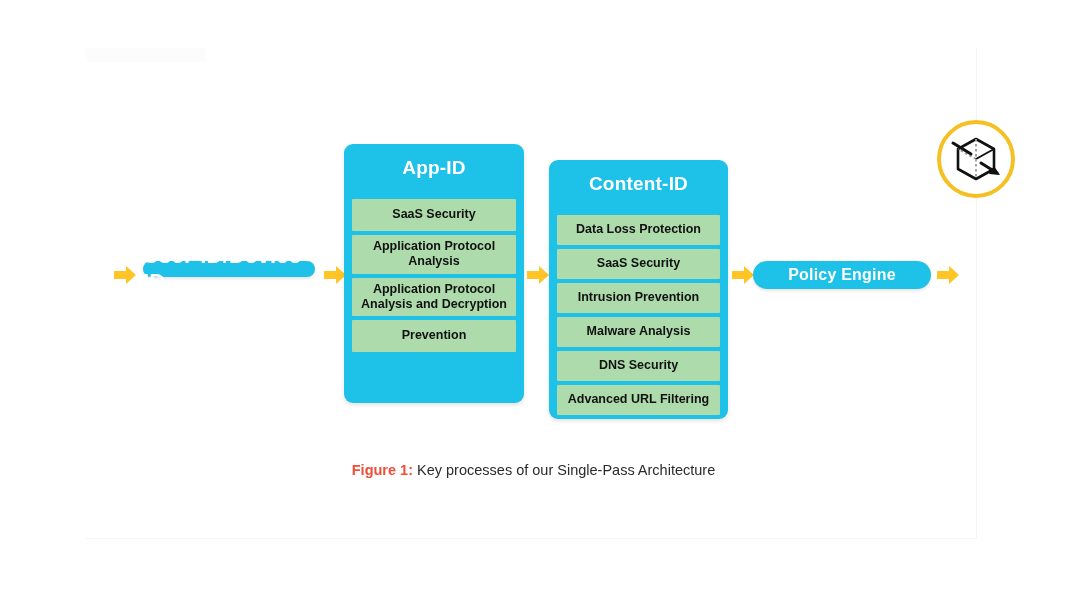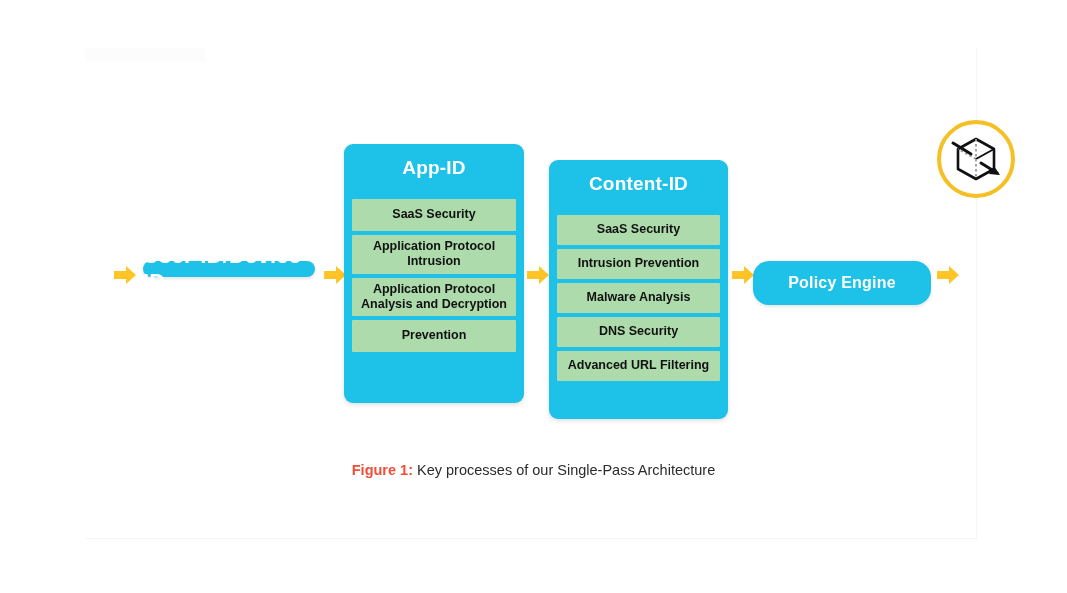--- a/index.html
+++ b/index.html
@@ -76,21 +76,21 @@
     left: 143px;
     top: 261px;
     width: 172px;
     height: 16px;
     font-size: 22px;
   }
   .pill-policy {
     left: 753px;
     top: 261px;
     width: 178px;
-    height: 44px;
+    height: 28px;
     font-size: 16px;
   }
 
   
   .stack {
     position: absolute;
     background: #1ec1e8;
     border-radius: 9px;
     box-shadow: 0 2px 4px rgba(0,0,0,0.12);
     padding: 0;
@@ -195,35 +195,36 @@
     <div class="arrow" style="left:323px; top:264px;">
       <svg width="24" height="22" viewBox="0 0 24 22" aria-hidden="true">
         <path d="M1 7 H13 V2 L23 11 L13 20 V15 H1 Z" fill="#ffc425"></path>
       </svg>
     </div>
 
     <div class="stack stack-appid">
       <div class="stack-title">App-ID</div>
       <div class="stack-rows">
         <div class="stack-row">SaaS Security</div>
-        <div class="stack-row">Application Protocol Intrusion</div>
+        <div class="stack-row">Application Protocol Analysis</div>
         <div class="stack-row">Application Protocol Analysis and Decryption</div>
         <div class="stack-row">Prevention</div>
       </div>
     </div>
 
     <div class="arrow" style="left:526px; top:264px;">
       <svg width="24" height="22" viewBox="0 0 24 22" aria-hidden="true">
         <path d="M1 7 H13 V2 L23 11 L13 20 V15 H1 Z" fill="#ffc425"></path>
       </svg>
     </div>
 
     <div class="stack stack-contentid">
       <div class="stack-title">Content-ID</div>
       <div class="stack-rows">
+        <div class="stack-row">Data Loss Protection</div>
         <div class="stack-row">SaaS Security</div>
         <div class="stack-row">Intrusion Prevention</div>
         <div class="stack-row">Malware Analysis</div>
         <div class="stack-row">DNS Security</div>
         <div class="stack-row">Advanced URL Filtering</div>
       </div>
     </div>
 
     <div class="arrow" style="left:731px; top:264px;">
       <svg width="24" height="22" viewBox="0 0 24 22" aria-hidden="true">

